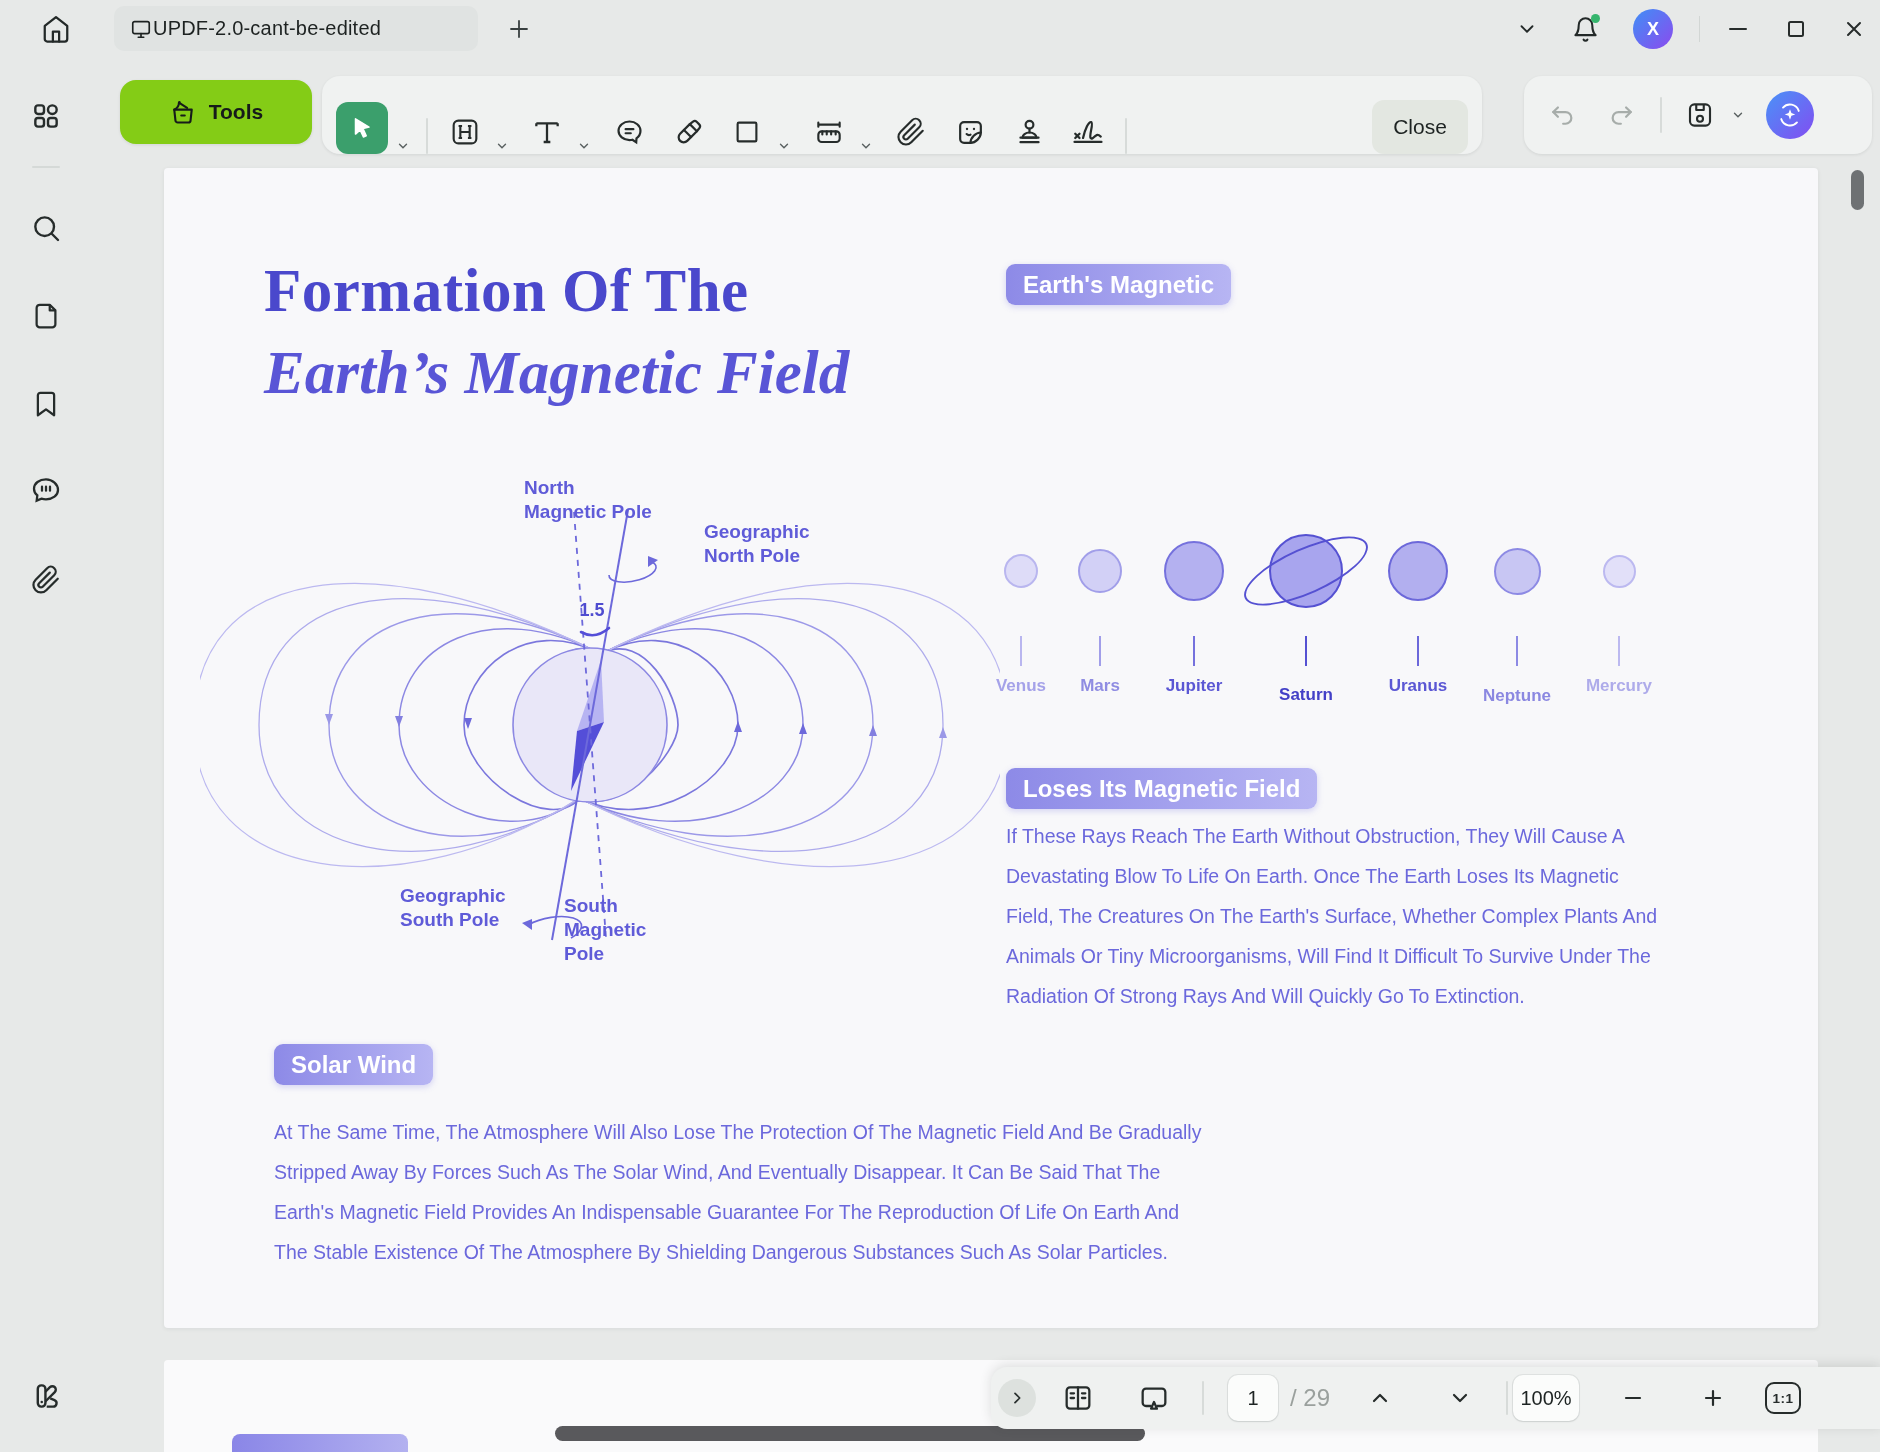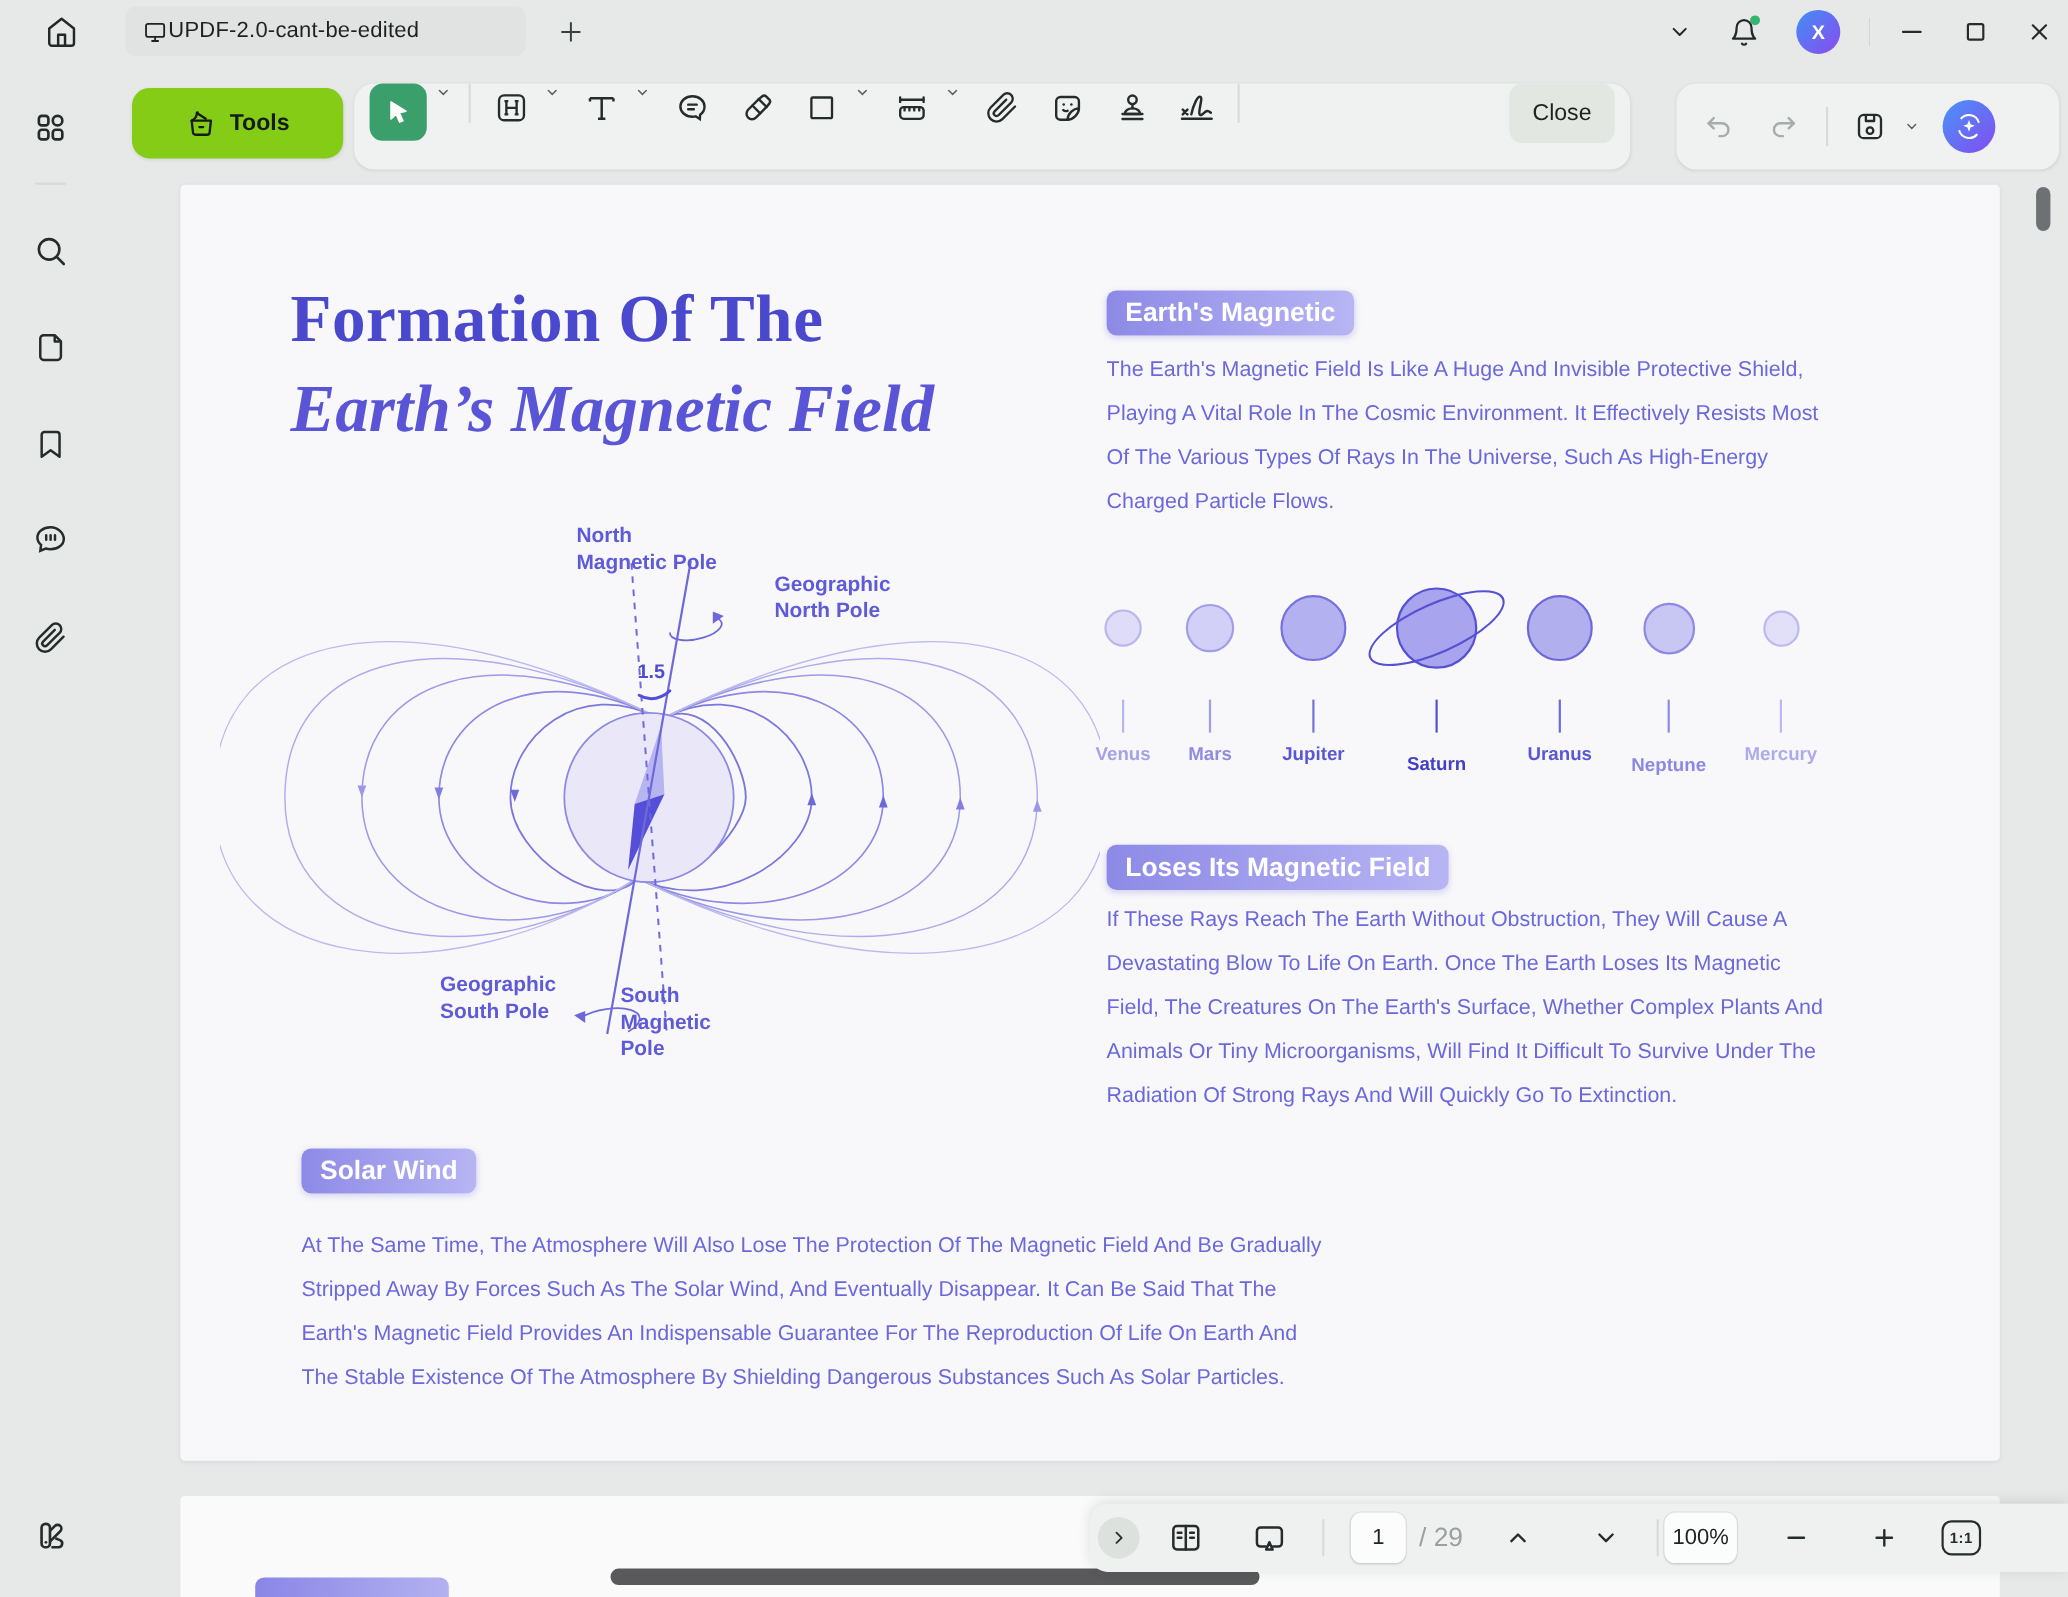--- a/index.html
+++ b/index.html
@@ -21,21 +21,21 @@
   .bell{position:relative;color:#232928}
   .bell-dot{position:absolute;right:-1px;top:-2px;width:9px;height:9px;border-radius:50%;background:#35b56d}
 
   
   .sidebar{position:absolute;left:0;top:58px;width:92px;bottom:0}
   .side-ic{position:absolute;left:50%;transform:translateX(-50%);width:40px;height:40px;color:#262c2b}
   .side-div{position:absolute;left:32px;width:28px;height:2px;background:#d5d9d7;border-radius:1px}
 
   
   .tools-btn{position:absolute;left:120px;top:80px;width:192px;height:64px;background:#84cc16;border-radius:16px;box-shadow:0 1px 3px rgba(40,50,46,.10);display:flex;align-items:center;justify-content:center;gap:12px;font-size:21px;font-weight:700;color:#161b1a}
-  .toolbar{position:absolute;left:322px;top:76px;width:1160px;height:78px;background:#f0f2f1;border-radius:18px;box-shadow:0 1px 3px rgba(40,50,46,.10);display:flex;align-items:flex-start;padding:0 14px;gap:15px}
+  .toolbar{position:absolute;left:322px;top:76px;width:1160px;height:78px;background:#f0f2f1;border-radius:18px;box-shadow:0 1px 3px rgba(40,50,46,.10);display:flex;align-items:flex-end;padding:0 14px;gap:15px}
   .tbtn{width:44px;height:44px;border-radius:10px;display:flex;align-items:center;justify-content:center;color:#262c2b}
   .select-btn{width:52px;height:52px;border-radius:12px;background:#3b9f6c;color:#fff}
   .caret{width:16px;height:16px;color:#596060;margin-left:-8px}
   .tool-div{width:2px;height:36px;background:#d7dbd9;border-radius:1px}
   .close-btn{margin-left:auto;width:96px;height:54px;border-radius:12px;background:#e3e7e1;display:flex;align-items:center;justify-content:center;font-size:21px;color:#1d2322}
   .histbar{position:absolute;left:1524px;top:76px;width:348px;height:78px;background:#f0f2f1;border-radius:18px;box-shadow:0 1px 3px rgba(40,50,46,.10);display:flex;align-items:center;padding:0 16px;gap:16px}
   .ghost{color:#a7adaa}
   .ai-btn{width:48px;height:48px;border-radius:50%;background:linear-gradient(135deg,#4f8cf7 10%,#7a57f2 85%);display:flex;align-items:center;justify-content:center;margin-left:4px}
 
   
@@ -383,24 +383,20 @@
 Magnetic Pole</div>
   <div class="dg-label" style="left:540px;top:352px">Geographic
 North Pole</div>
   <div class="dg-label" style="left:236px;top:716px">Geographic
 South Pole</div>
   <div class="dg-label" style="left:400px;top:726px">South
 Magnetic
 Pole</div>
 
   <div class="badge" style="left:842px;top:96px">Earth's Magnetic</div>
-  <div class="para" style="left:842px;top:148px;width:700px">The Earth's Magnetic Field Is Like A Huge And Invisible Protective Shield,
-Playing A Vital Role In The Cosmic Environment. It Effectively Resists Most
-Of The Various Types Of Rays In The Universe, Such As High-Energy
-Charged Particle Flows.</div>
 
   <div>
     <div class="planet-col" style="left:802px">
       <div class="pl-ballwrap">
           <span class="pl-ball" style="width: 34px; height: 34px; background: rgb(222, 220, 248); border-color: rgb(185, 182, 239);"></span>
         </div>
       <span class="pl-tick" style="background: rgb(185, 182, 239);"></span>
       <span class="pl-label" style="color: rgb(165, 162, 233); font-weight: 700;">Venus</span>
     </div>
     <div class="planet-col" style="left:881px">

